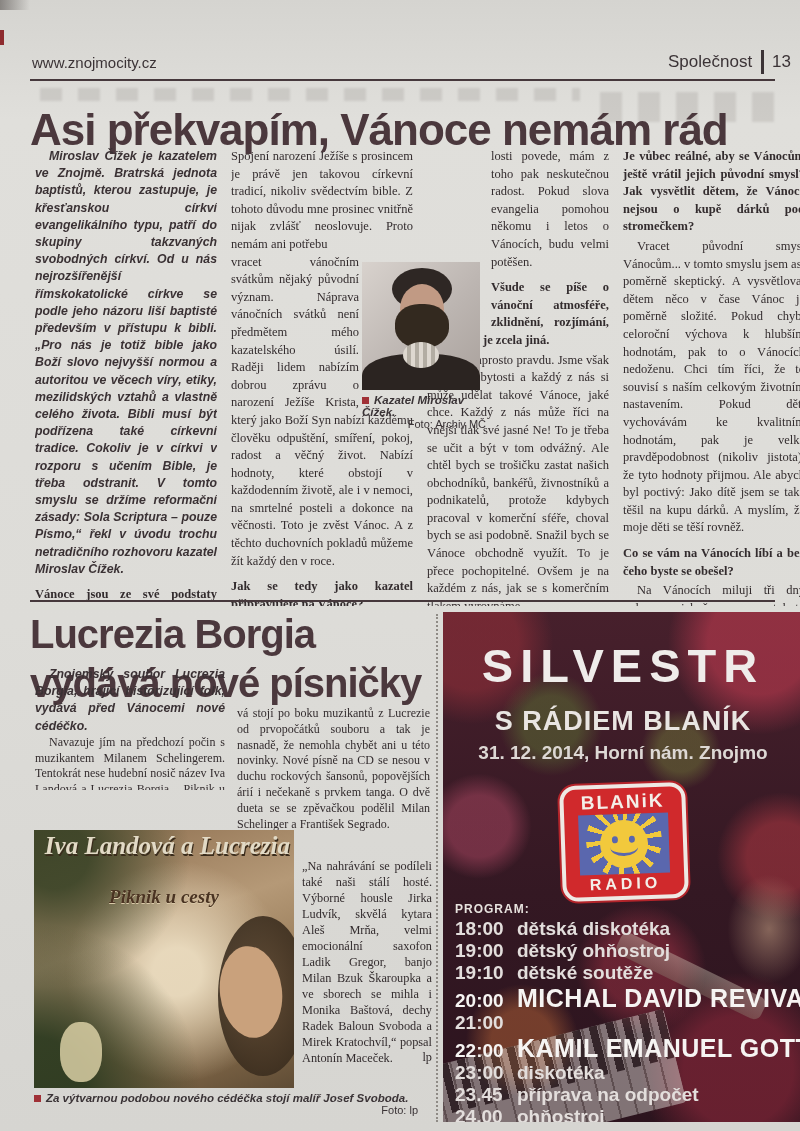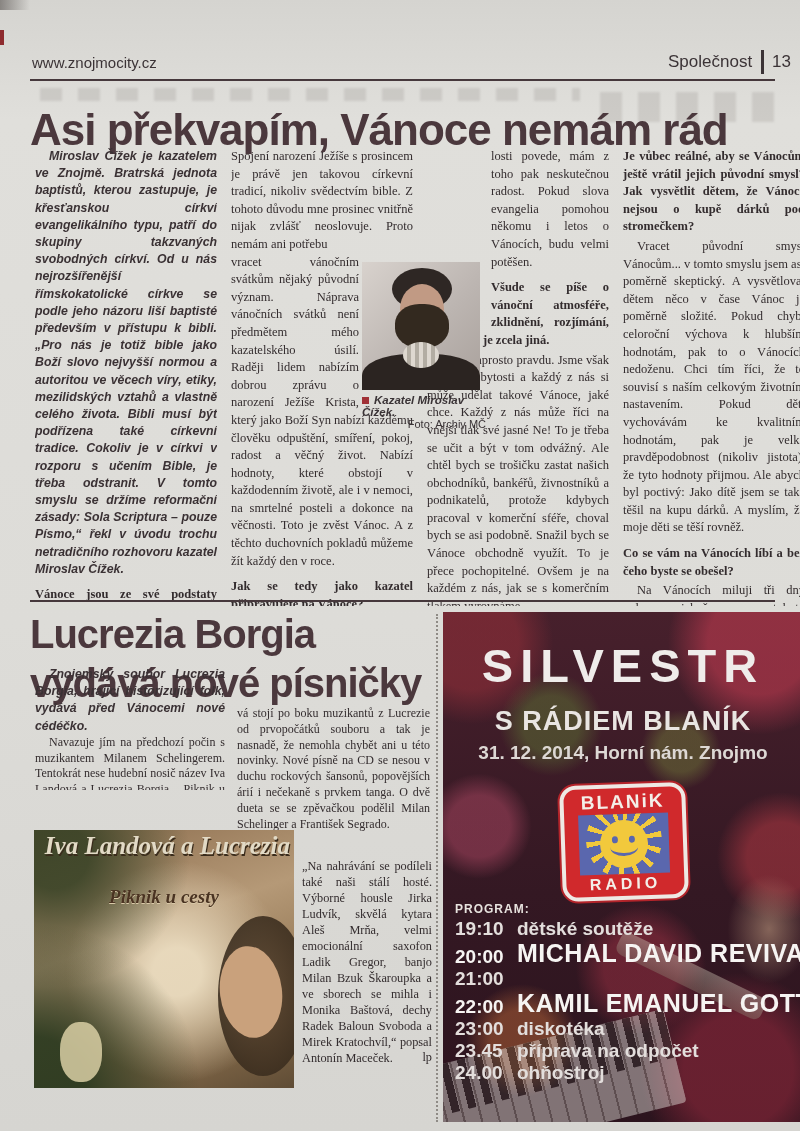--- a/index.html
+++ b/index.html
@@ -113,21 +113,21 @@
   .sun{position:absolute;left:21px;top:6px;width:48px;height:48px;border-radius:50%;background:#f2c93c;}
   .sun .e1,.sun .e2{position:absolute;top:16px;width:6px;height:7px;border-radius:50%;background:#5a67ae;}
   .sun .e1{left:12px;} .sun .e2{left:29px;}
   .sun .smile{position:absolute;left:10px;top:18px;width:28px;height:18px;border-radius:50%;
       border-bottom:3px solid #5a67ae;box-sizing:border-box;}
   .prog-label{position:absolute;left:12px;top:290px;color:#e7e2de;font-weight:800;font-size:12px;letter-spacing:1px;}
   .prog{position:absolute;left:12px;top:306px;width:340px;}
   .prog-row{display:flex;align-items:baseline;height:22px;color:#e3dedc;font-weight:bold;font-size:19px;}
   .prog-row .ptime{width:62px;flex:none;}
   .prog-row .pevent{white-space:nowrap;}
-  .prog-row.big{height:28px;color:#f6f4f2;align-items:flex-end;}
+  .prog-row.big{height:28px;color:#f6f4f2;}
   .prog-row.big .pevent{font-size:25px;font-weight:800;letter-spacing:.5px;}
 </style>
 </head>
 <body>
 
 <div id="page">
 
   <div class="abs corner"></div>
   <div class="abs edge-mark"></div>
 
@@ -202,20 +202,24 @@
     <p class="author">lp</p>
   </div>
 
   <figure class="abs cdfig" style="margin:0;">
     <div class="cd-title">Iva Landová a Lucrezia Bor</div>
     <div class="cd-sub">Piknik u cesty</div>
     <div class="cd-hair"></div>
     <div class="cd-face"></div>
     <div class="cd-figure"></div>
   </figure>
+  <div class="abs caption cd-cap">
+    <span class="bullet"></span><span>Za výtvarnou podobou nového cédéčka stojí malíř Josef Svoboda.</span>
+    <span class="credit">Foto: lp</span>
+  </div>
 
   <div class="abs dotline"></div>
 
   <div class="abs ad">
     <div class="keys"></div>
     <div class="guitar"></div>
     <div class="ad-face"></div>
 
     <div class="ad-title">SILVESTR</div>
     <div class="ad-sub">S RÁDIEM BLANÍK</div>
@@ -230,20 +234,28 @@
           <div class="e2"></div>
           <div class="smile"></div>
         </div>
       </div>
       <div class="logo-bot">RADIO</div>
     </div>
 
     <div class="prog-label">PROGRAM:</div>
     <div class="prog">
       <div class="prog-row">
+        <span class="ptime">18:00</span>
+        <span class="pevent">dětská diskotéka</span>
+      </div>
+      <div class="prog-row">
+        <span class="ptime">19:00</span>
+        <span class="pevent">dětský ohňostroj</span>
+      </div>
+      <div class="prog-row">
         <span class="ptime">19:10</span>
         <span class="pevent">dětské soutěže</span>
       </div>
       <div class="prog-row big">
         <span class="ptime">20:00</span>
         <span class="pevent">MICHAL DAVID REVIVAL</span>
       </div>
       <div class="prog-row">
         <span class="ptime">21:00</span>
       </div>

